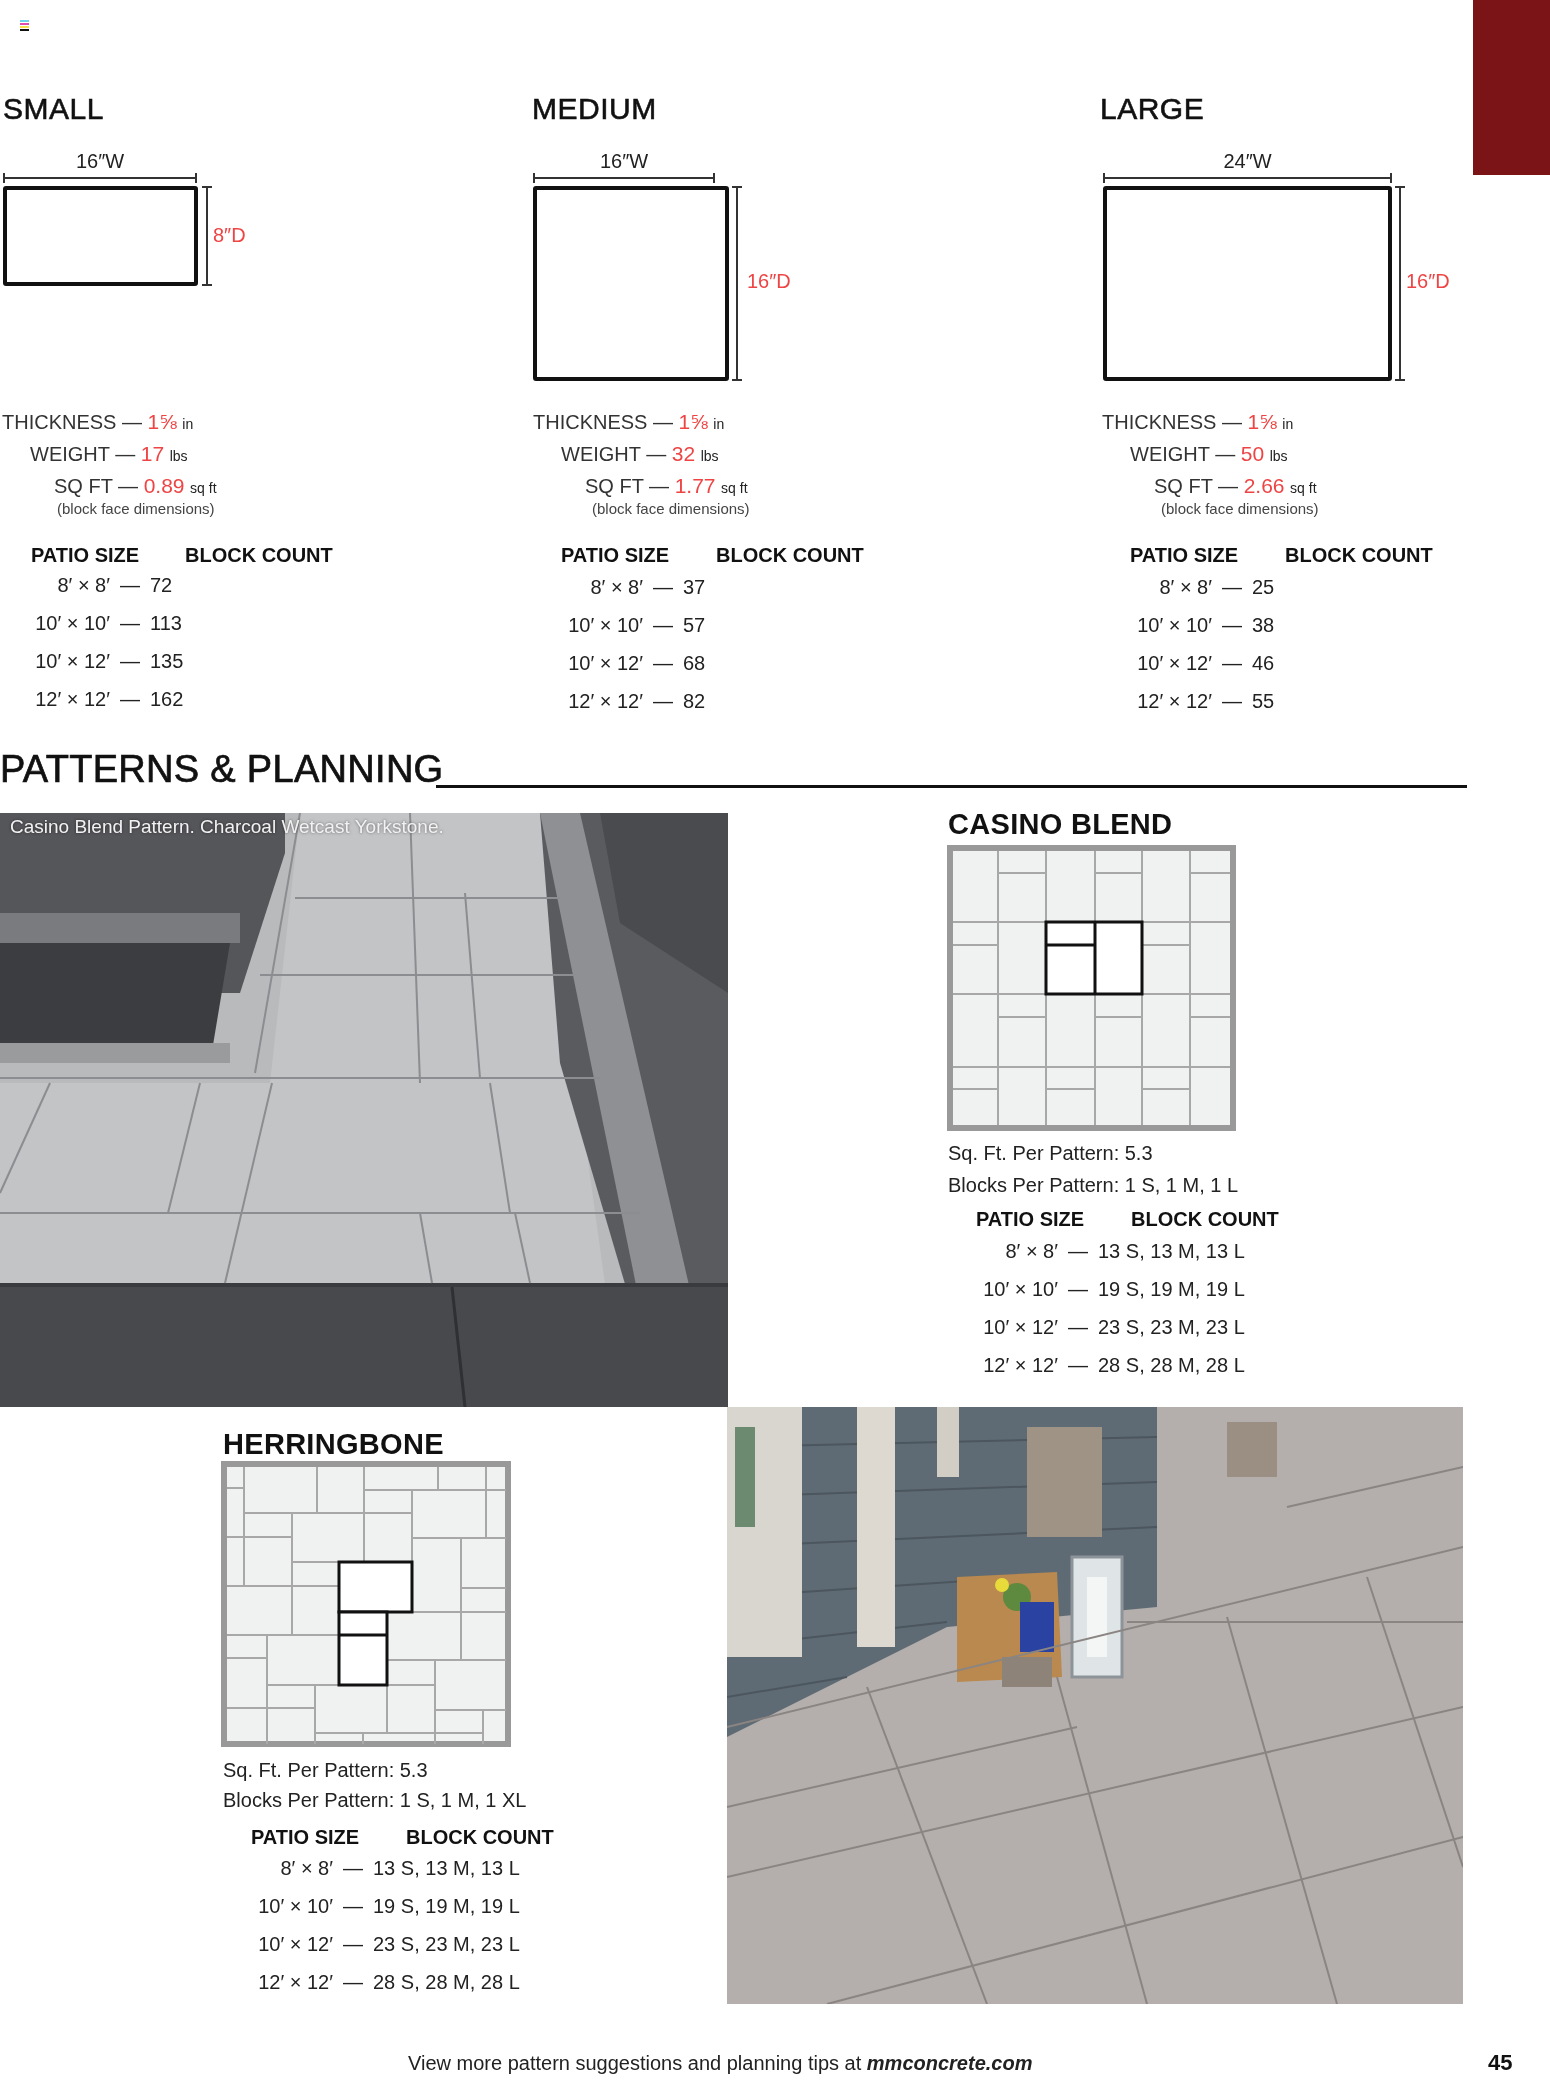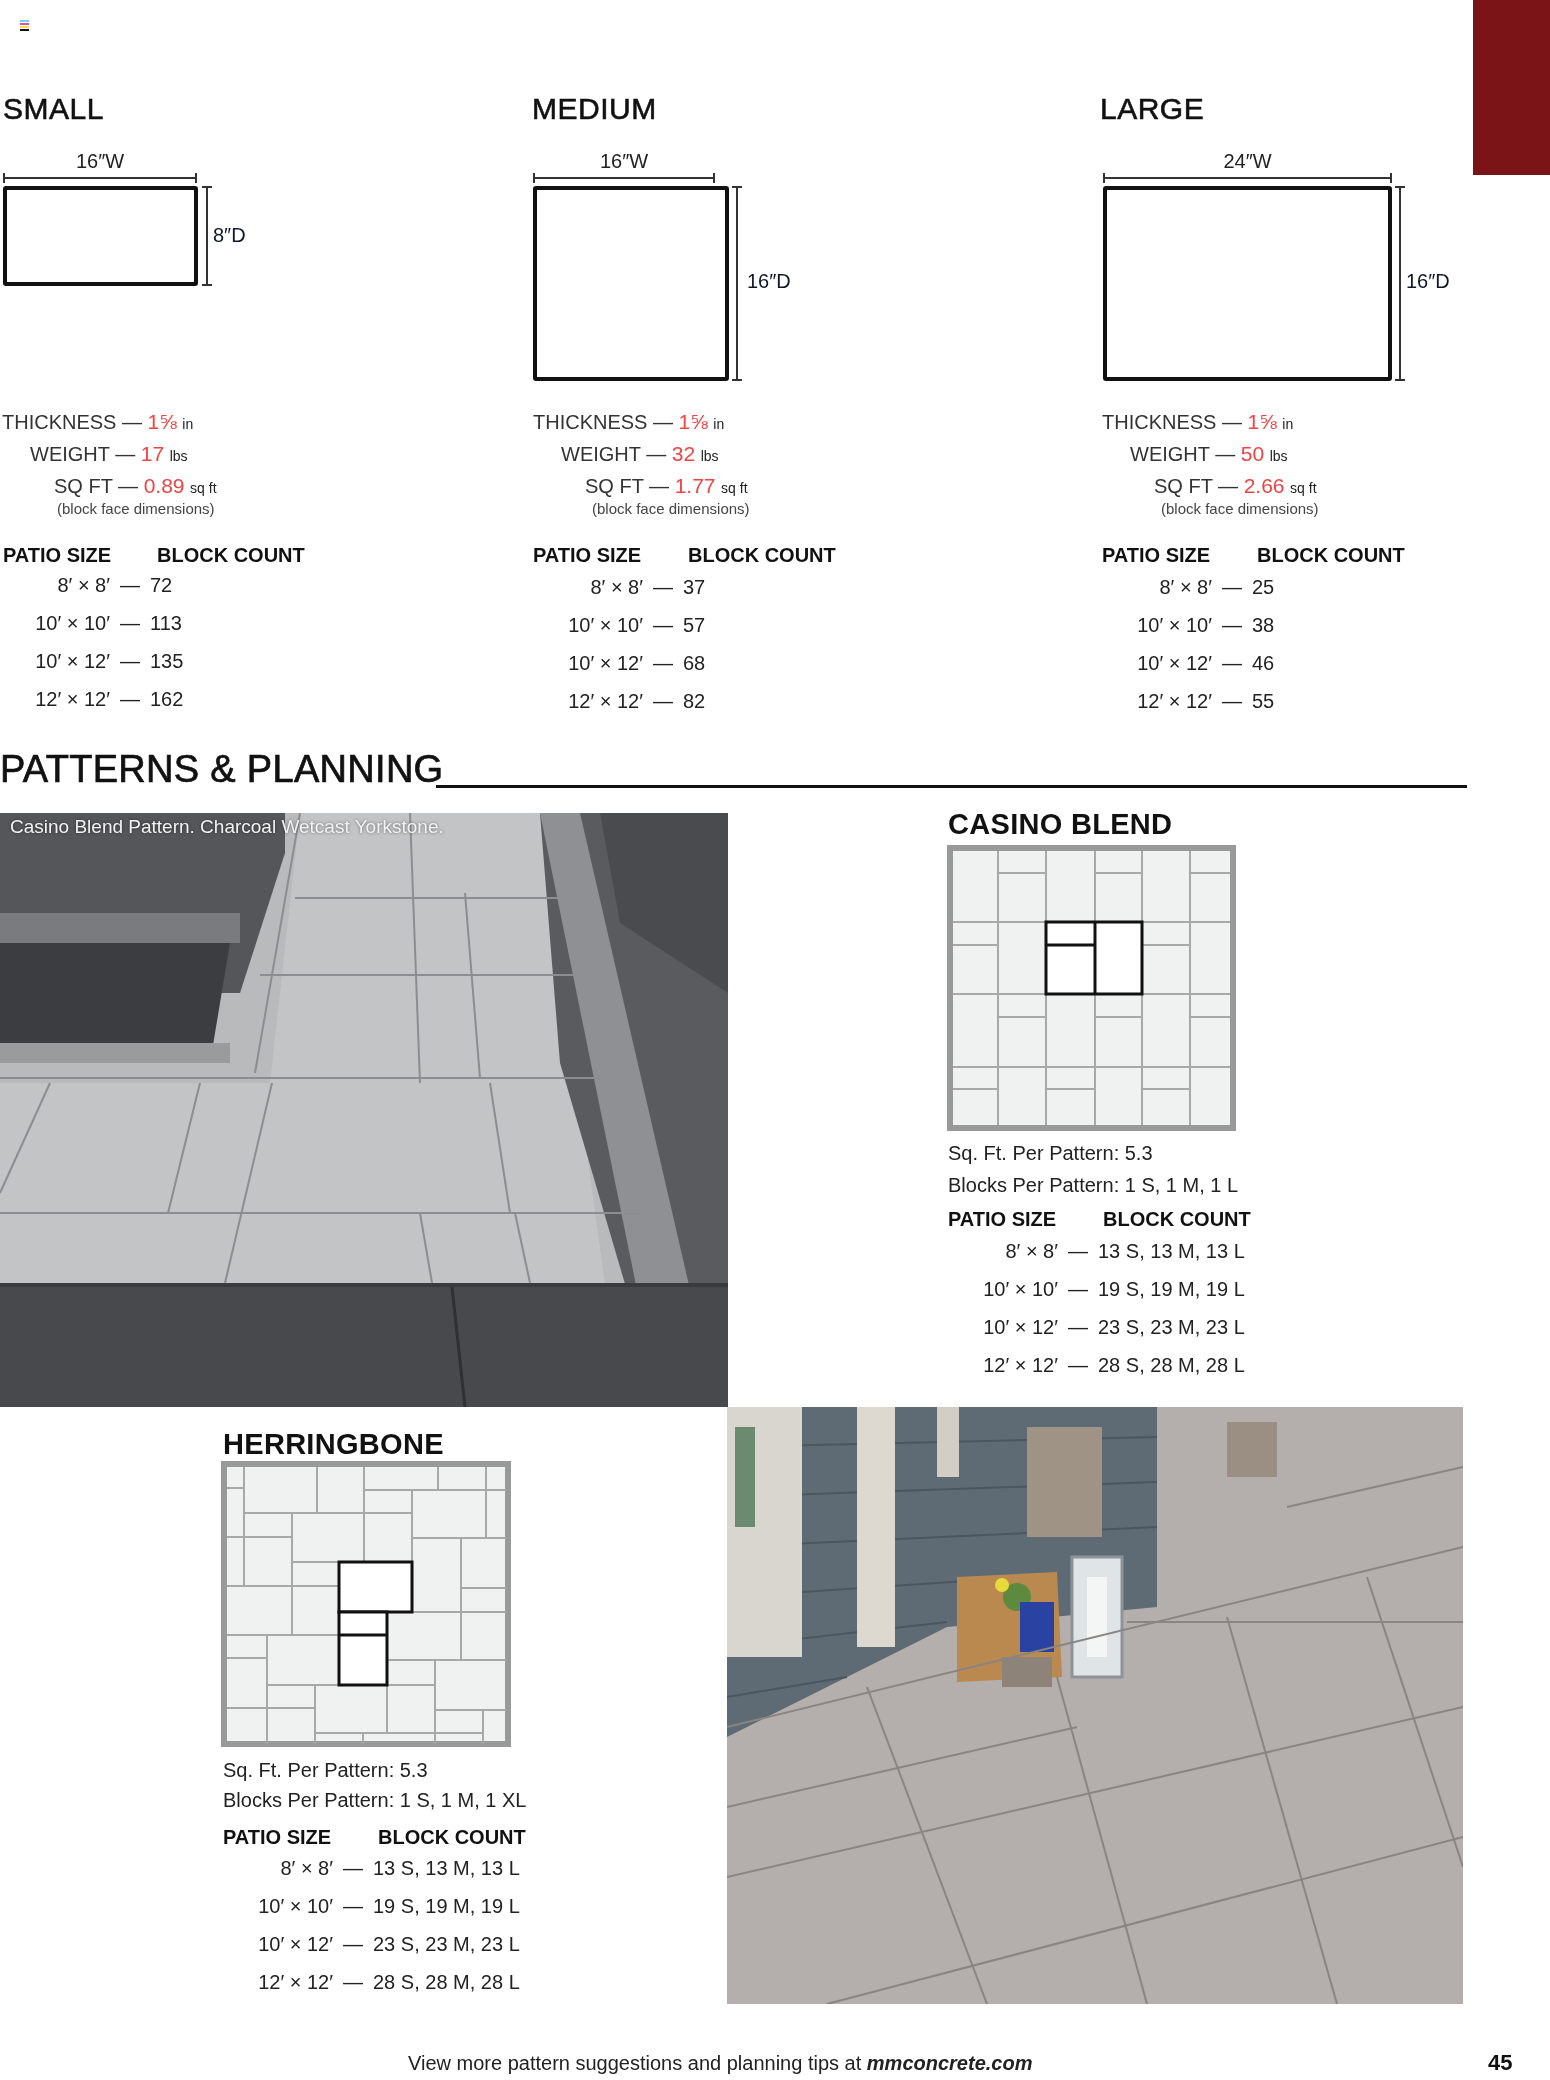--- a/index.html
+++ b/index.html
@@ -7,35 +7,35 @@
   body { position: relative; font-family: "Liberation Sans", "DejaVu Sans", sans-serif; color: #1a1a1a; }
   .abs { position: absolute; }
 
   .cmyk { left: 20px; top: 20px; width: 9px; height: 9px; }
   .cmyk span { display: block; height: 2px; margin-bottom: 1px; }
 
   .red-tab { left: 1473px; top: 0; width: 77px; height: 175px; background: #7a1416; }
 
   .size-title { font-size: 30px; font-weight: 400; letter-spacing: 0.5px; color: #111; -webkit-text-stroke: 0.6px #111; }
   .dim-w { font-size: 20px; color: #222; text-align: center; }
-  .dim-d { font-size: 20px; color: #0f172a; }
+  .dim-d { font-size: 20px; color: #ef4444; }
   .hline { height: 2px; background: #333; }
   .hline::before, .hline::after { content: ""; position: absolute; top: -4px; width: 2px; height: 10px; background: #333; }
   .hline::before { left: 0; } .hline::after { right: 0; }
   .vline { width: 2px; background: #333; }
   .vline::before, .vline::after { content: ""; position: absolute; left: -4px; width: 10px; height: 2px; background: #333; }
   .vline::before { top: 0; } .vline::after { bottom: 0; }
   .block-box { border: 4px solid #111; border-radius: 3px; background: #fff; }
 
   .spec { font-size: 20px; color: #333; white-space: nowrap; }
   .spec .val { color: #ef4444; font-size: 21px; }
   .spec .unit { font-size: 14px; color: #222; }
   .spec-note { font-size: 15px; color: #444; white-space: nowrap; }
 
-  .tbl-head { font-size: 20px; font-weight: 700; color: #111; white-space: nowrap; }
+  .tbl-head { font-size: 20px; font-weight: 700; color: #111; white-space: nowrap; margin-left: 28px; }
   .tbl-row { font-size: 20px; color: #222; white-space: nowrap; display: flex; }
   .tbl-row .ps { width: 110px; text-align: right; }
   .tbl-row .dash { width: 40px; text-align: center; }
   .tbl-row .bc { text-align: left; }
 
   .section-title { left: 0; top: 748px; font-size: 38px; color: #111; -webkit-text-stroke: 0.7px #111; letter-spacing: 0.3px; white-space: nowrap; }
   .section-rule { left: 436px; top: 785px; width: 1031px; height: 3px; background: #111; }
 
   .photo { overflow: hidden; }
   .caption { font-size: 19px; color: #f2f2f2; white-space: nowrap; text-shadow: 0 0 3px rgba(0,0,0,0.5); }

